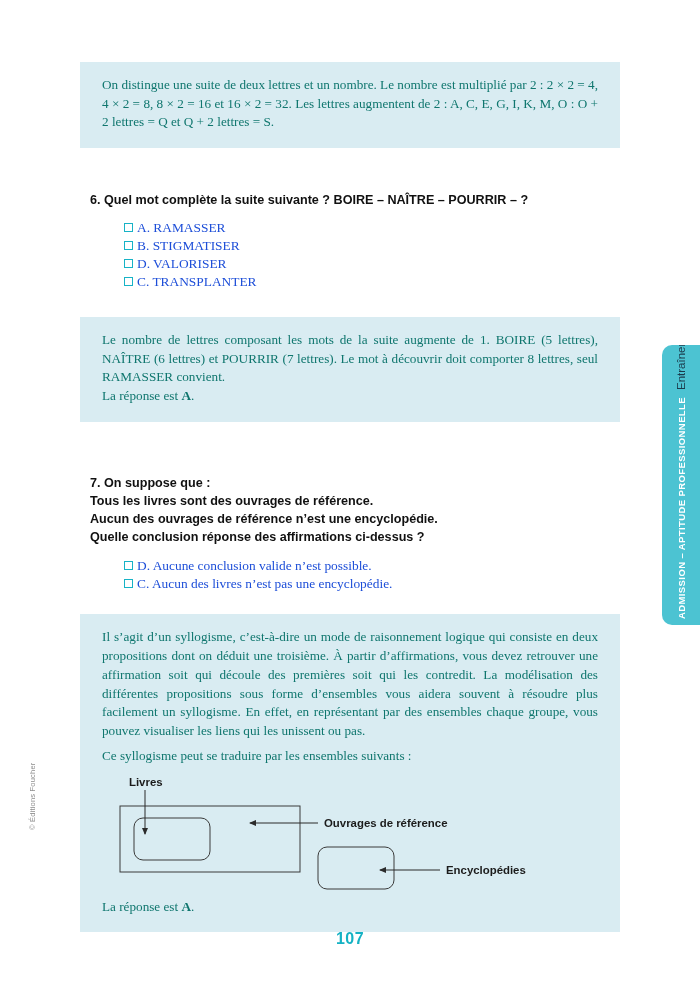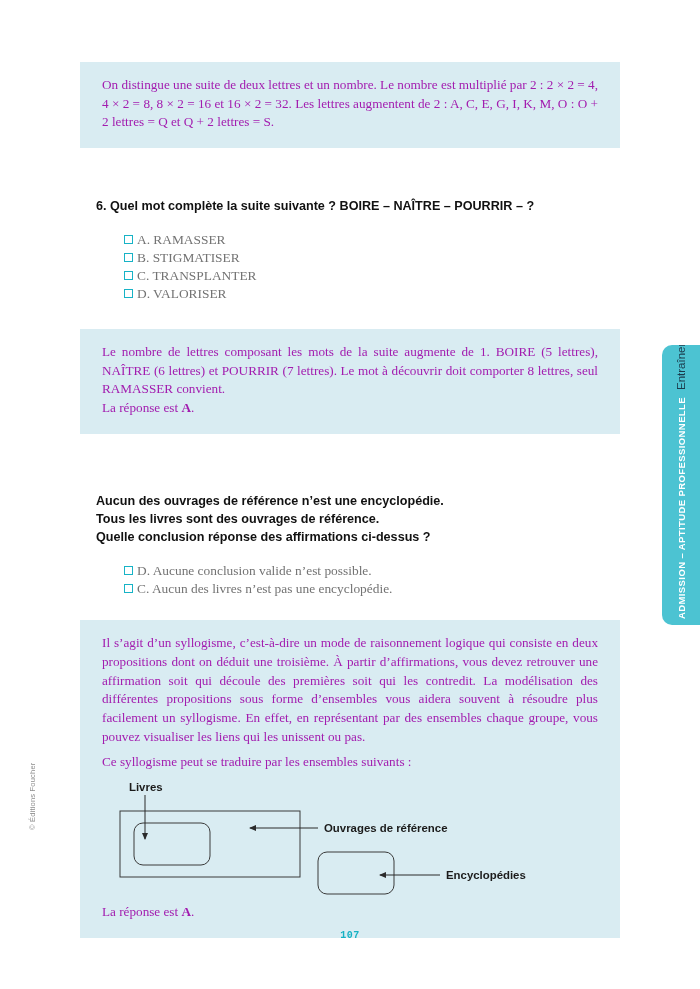--- a/index.html
+++ b/index.html
@@ -89,21 +89,21 @@
   }
 
   
   .answer-box {
     background: #d9ecf2;
     padding: 14px 22px 16px 22px;
     box-sizing: border-box;
     font-size: 13.2px;
     line-height: 1.42;
     text-align: justify;
-    color: #a21caf;
+    color: #0f766e;
   }
   .answer-box p {
     margin: 0;
   }
   .answer-box p.lead {
     text-align: justify;
   }
   .answer-box p.noj {
     text-align: left;
   }
@@ -112,36 +112,36 @@
   
   .question-block {
     padding: 0 0 0 0;
   }
   .q-title {
     font-family: "Liberation Sans", sans-serif;
     font-weight: bold;
     font-size: 12.6px;
     line-height: 1.45;
     color: #111111;
-    margin: 16px;
+    margin: 10px;
   }
   .q-title .qline { display: block; }
 
   .options {
     list-style: none;
     margin: 2px 0 0 0;
     padding: 0 0 0 44px;
   }
   .options li {
     display: flex;
     align-items: flex-start;
     font-family: "Liberation Serif", serif;
     font-size: 13.4px;
     line-height: 1.33;
-    color: #737373;
+    color: #1d4ed8;
     margin: 0;
     padding: 0;
   }
   .cbox {
     position: relative;
     display: inline-block;
     width: 9px;
     height: 9px;
     flex: 0 0 9px;
     margin: 4px 4px 0 0;
@@ -179,23 +179,23 @@
     fill: #1b1b1b;
   }
 
   
   #page-number {
     position: absolute;
     left: 0;
     right: 0;
     top: 930px;
     text-align: center;
-    font-family: Liberation Mono, monospace;
+    font-family: Liberation Sans, sans-serif;
     font-weight: bold;
-    font-size: 10px;
+    font-size: 16px;
     color: #15b2c4;
     letter-spacing: 0.5px;
   }
   .sp-20 { height: 20px; }
   .sp-24 { height: 24px; }
   .sp-30 { height: 30px; }
   .sp-40 { height: 40px; }
 </style>
 </head>
 <body>
@@ -227,42 +227,43 @@
         <li>
           <span class="cbox"></span>
           <span class="opt-text">A. RAMASSER</span>
         </li>
         <li>
           <span class="cbox"></span>
           <span class="opt-text">B. STIGMATISER</span>
         </li>
         <li>
           <span class="cbox"></span>
+          <span class="opt-text">D. VALORISER</span>
+        </li>
+        <li>
+          <span class="cbox"></span>
           <span class="opt-text">C. TRANSPLANTER</span>
-        </li>
-        <li>
-          <span class="cbox"></span>
-          <span class="opt-text">D. VALORISER</span>
         </li>
       </ul>
     </div>
 
     <div class="sp-24" style="height:26px"></div>
 
     <div class="answer-box">
       <p class="lead">Le nombre de lettres composant les mots de la suite augmente de 1. BOIRE (5 lettres), NAÎTRE (6 lettres) et POURRIR (7 lettres). Le mot à découvrir doit comporter 8 lettres, seul RAMASSER convient.</p>
       <p class="noj"><span>La réponse est </span><span class="bold-letter">A</span><span>.</span></p>
     </div>
 
     <div class="sp-40" style="height:42px"></div>
 
     <div class="question-block">
       <p class="q-title">
+        <span class="qline">7. On suppose que :</span>
+        <span class="qline">Tous les livres sont des ouvrages de référence.</span>
         <span class="qline">Aucun des ouvrages de référence n’est une encyclopédie.</span>
-        <span class="qline">Tous les livres sont des ouvrages de référence.</span>
         <span class="qline">Quelle conclusion réponse des affirmations ci-dessus ?</span>
       </p>
       <ul class="options">
         <li>
           <span class="cbox"></span>
           <span class="opt-text">D. Aucune conclusion valide n’est possible.</span>
         </li>
         <li>
           <span class="cbox"></span>
           <span class="opt-text">C. Aucun des livres n’est pas une encyclopédie.</span>

